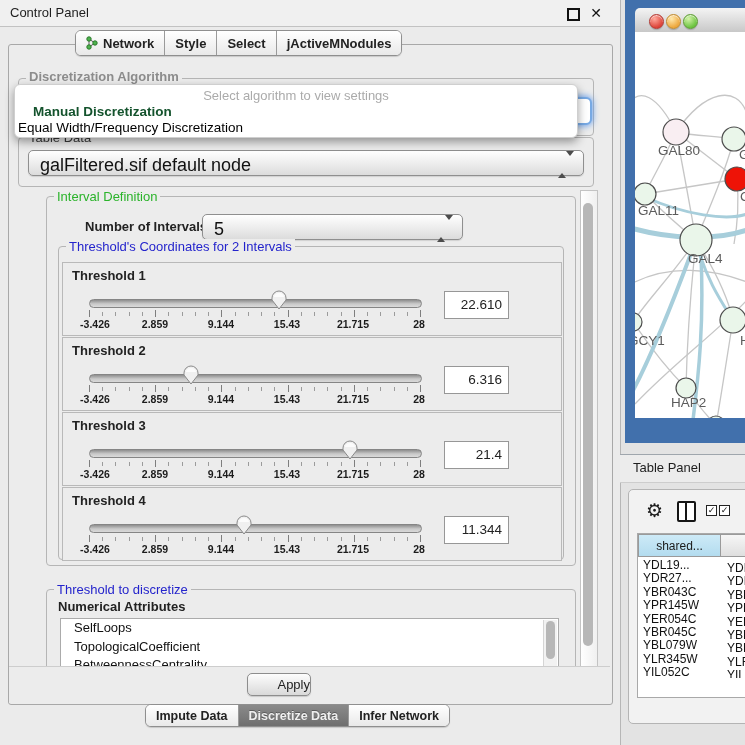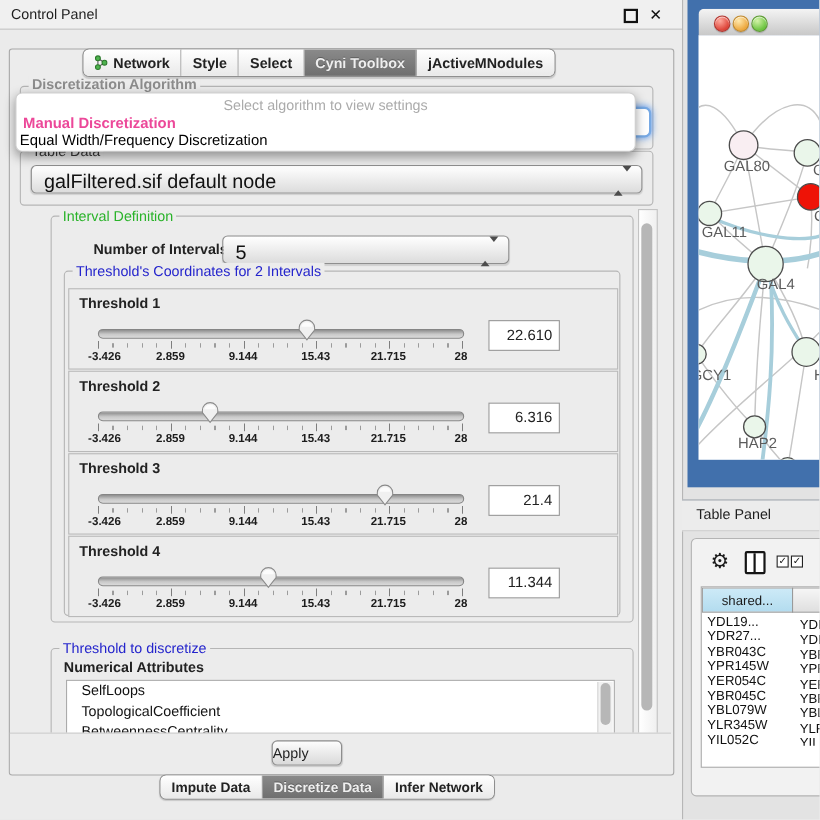--- a/index.html
+++ b/index.html
@@ -35,21 +35,21 @@
          background:linear-gradient(#ffffff,#dcdcdc);box-shadow:0 1px 1px rgba(0,0,0,.12);}
   .combo .val{position:absolute;left:11px;top:4px;font-size:18px;color:#111;}
   .spinner{position:absolute;right:9px;top:5px;}
   .sp-up{width:0;height:0;border-left:4px solid transparent;border-right:4px solid transparent;border-bottom:5px solid #4c4c4c;}
   .sp-dn{width:0;height:0;border-left:4px solid transparent;border-right:4px solid transparent;border-top:5px solid #4c4c4c;margin-top:3px;}
 
   
   #algo-popup{left:14px;top:84px;width:562px;height:52px;background:#fff;border:1px solid #cfcfcf;
       border-radius:6px;box-shadow:0 4px 10px rgba(0,0,0,.38);z-index:40;}
   #algo-popup .ph{position:absolute;left:0;top:3px;width:100%;text-align:center;font-size:13px;color:#ababab;}
-  #algo-popup .it1{position:absolute;left:6px;top:19px;font-size:13.5px;font-weight:bold;color:#ec4899;}
+  #algo-popup .it1{position:absolute;left:18px;top:19px;font-size:13.5px;font-weight:bold;color:#14532d;}
   #algo-popup .it2{position:absolute;left:3px;top:35px;font-size:13.5px;color:#000;}
   #algo-combo{left:26px;top:97px;width:562px;height:24px;border:2px solid #77a9e4;border-radius:6px;
       background:#fff;box-shadow:0 0 6px 1px rgba(90,150,235,.85);z-index:20;}
 
   
   .vscroll{position:absolute;background:linear-gradient(to right,#ffffff,#f0f0f0);border:1px solid #c3c3c3;}
   .vthumb{position:absolute;left:2px;width:10px;background:#b7b7b7;border-radius:6px;}
 
   
   .thr{position:absolute;left:62px;width:498px;height:72px;border:1px solid #b9b9b9;background:#ececec;}
@@ -66,21 +66,21 @@
       border:1px solid #979797;font-size:13.5px;text-align:right;line-height:26px;padding-right:6px;box-sizing:content-box;}
 
   
   #attr-list{left:60px;top:618px;width:497px;height:48px;background:#fff;border:1px solid #ababab;overflow:hidden;z-index:2;}
   #attr-list .row{font-size:13px;padding-left:13px;line-height:18.5px;color:#111;}
   #attr-vscroll{position:absolute;right:1px;top:1px;width:13px;height:46px;background:#f2f2f2;border-left:1px solid #d5d5d5;}
   #attr-vthumb{position:absolute;left:2px;top:1px;width:9px;height:38px;background:#b7b7b7;border-radius:5px;}
 
   #apply-band{left:9px;top:666px;width:601px;height:36px;background:#ececec;border-top:1px solid #cdcdcd;z-index:5;}
   #apply-btn{position:absolute;left:238px;top:6px;width:62px;height:21px;border:1px solid #8d8d8d;border-radius:5px;
-      background:linear-gradient(#fdfdfd,#d9d9d9);font-size:13px;text-align:left;line-height:21px;box-shadow:0 1px 1px rgba(0,0,0,.15);}
+      background:linear-gradient(#fdfdfd,#d9d9d9);font-size:13px;text-align:right;line-height:21px;box-shadow:0 1px 1px rgba(0,0,0,.15);}
 
   
   #net-window{left:625px;top:0;width:120px;height:443px;background:#4170ac;}
   #net-titlebar{position:absolute;left:10px;top:8px;width:110px;height:24px;
       background:linear-gradient(#f4f4f4,#c8c8c8);border-bottom:1px solid #8f8f8f;border-radius:5px 0 0 0;}
   .tl{position:absolute;top:6px;width:13px;height:13px;border-radius:50%;box-shadow:inset 0 1px 1px rgba(255,255,255,.7),0 1px 1px rgba(0,0,0,.2);}
   #tl-red{left:14px;background:radial-gradient(circle at 35% 30%,#ffa99d,#dd4338 70%);border:1px solid #b23630;}
   #tl-yellow{left:31px;background:radial-gradient(circle at 35% 30%,#ffe9ad,#eda73d 70%);border:1px solid #c08a2e;}
   #tl-green{left:48px;background:radial-gradient(circle at 35% 30%,#d3f3a8,#6cc440 70%);border:1px solid #5d9b33;}
   #net-canvas{position:absolute;left:10px;top:32px;width:110px;height:386px;background:#fff;overflow:hidden;}
@@ -110,42 +110,39 @@
 <div id="stage">
 
   <div id="left-panel" class="abs">
 
     <div id="titlebar" class="abs">
       <span class="t">Control Panel</span>
       <span class="float-glyph" style="right:40px;"></span>
       <span class="close-glyph" style="right:18px;">✕</span>
     </div>
 
-    <div class="seg" style="left:75px;top:44px;">
+    <div class="seg" style="left:75px;top:30px;">
       <div class="tab">
         <span style="margin-right:5px;display:inline-flex;">
           <svg width="12" height="14" viewBox="0 0 12 14">
             <line x1="3" y1="3" x2="9" y2="7" stroke="#5a5a5a" stroke-width="1"></line>
             <line x1="3" y1="11" x2="9" y2="7" stroke="#5a5a5a" stroke-width="1"></line>
             <line x1="3" y1="3" x2="3" y2="11" stroke="#5a5a5a" stroke-width="1"></line>
             <circle cx="3" cy="3" r="2.2" fill="#4eb34e" stroke="#2c7a2c"></circle>
             <circle cx="3" cy="11" r="2.2" fill="#4eb34e" stroke="#2c7a2c"></circle>
             <circle cx="9" cy="7" r="2.2" fill="#4eb34e" stroke="#2c7a2c"></circle>
           </svg>
         </span>
         <span>Network</span>
       </div>
       <div class="tab">
           <span>Style</span>
         </div>
       <div class="tab">
           <span>Select</span>
-        </div>
-      <div class="tab active">
-          <span>Cyni Toolbox</span>
         </div>
       <div class="tab">
           <span>jActiveMNodules</span>
         </div>
     </div>
 
     <div id="content-box" class="abs"></div>
 
     <span class="grouplabel" style="left:26px;top:69px;color:#8c8c8c;font-weight:bold;z-index:2;">Discretization Algorithm</span>
     <div class="groupbox" style="left:18px;top:78px;width:574px;height:56px;z-index:1;"></div>

